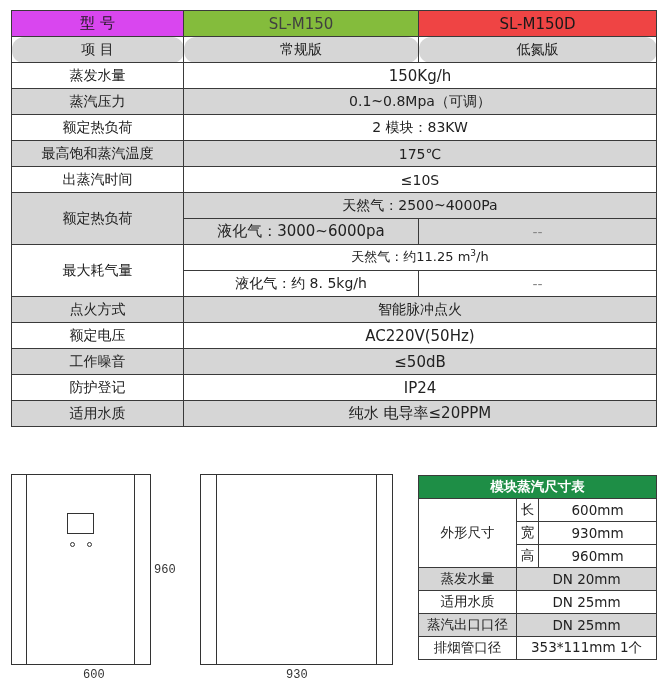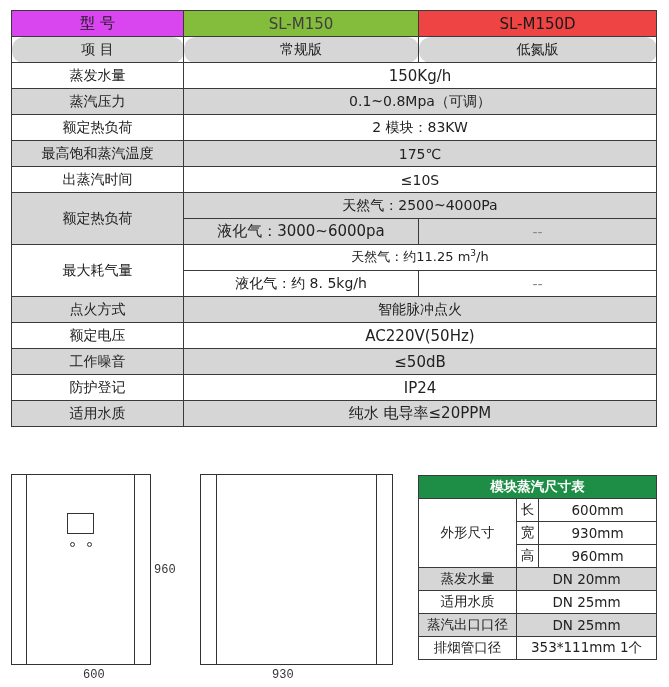--- a/index.html
+++ b/index.html
@@ -105,21 +105,21 @@
 <div class="vline" style="left:134px;top:474px;height:191px"></div>
 <div class="draw" style="left:67px;top:513px;width:27px;height:21px"></div>
 <div class="draw" style="left:70px;top:542px;width:5px;height:5px;border-radius:50%"></div>
 <div class="draw" style="left:87px;top:542px;width:5px;height:5px;border-radius:50%"></div>
 <div class="lbl" style="left:83px;top:668px">600</div>
 <div class="lbl" style="left:154px;top:563px">960</div>
 
 <div class="draw" style="left:200px;top:474px;width:193px;height:191px"></div>
 <div class="vline" style="left:216px;top:474px;height:191px"></div>
 <div class="vline" style="left:376px;top:474px;height:191px"></div>
-<div class="lbl" style="left:272px;top:668px">930</div>
+<div class="lbl" style="left:286px;top:668px">930</div>
 
 <table id="dim">
   <colgroup>
       <col style="width:98px">
       <col style="width:22px">
       <col style="width:118px">
     </colgroup>
   <tbody>
       <tr>
         <td colspan="3" class="title">模块蒸汽尺寸表</td>

